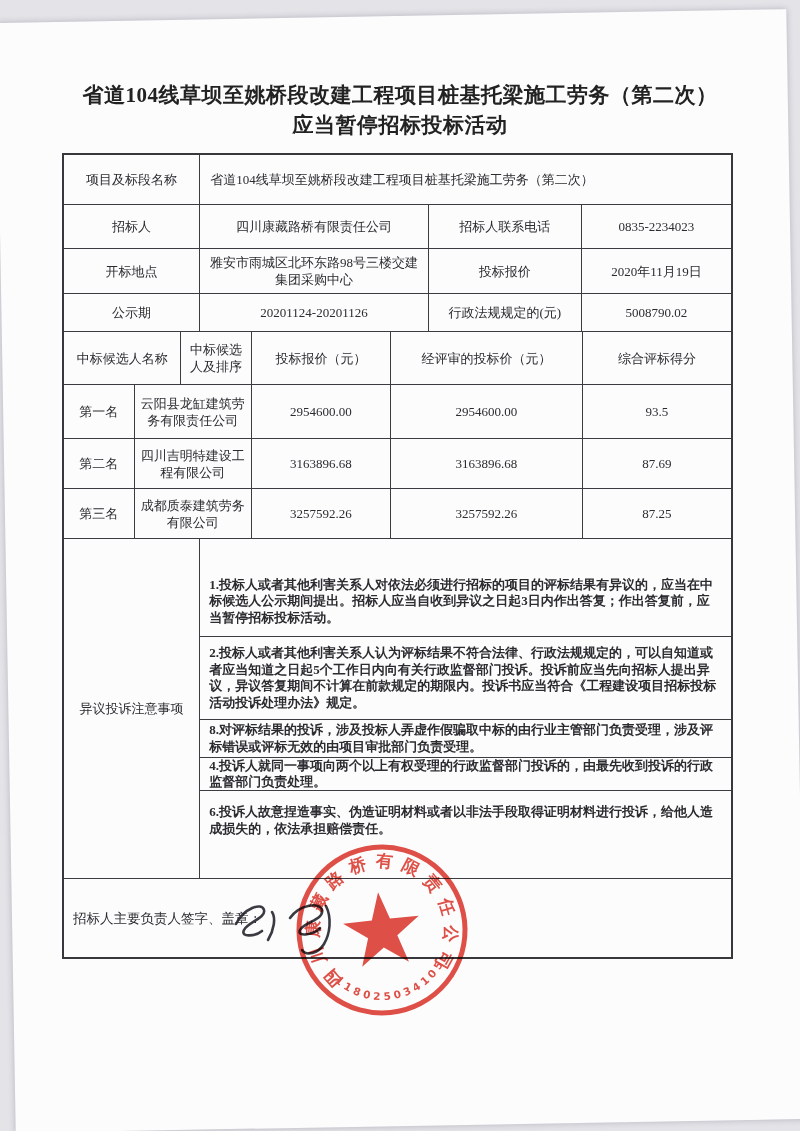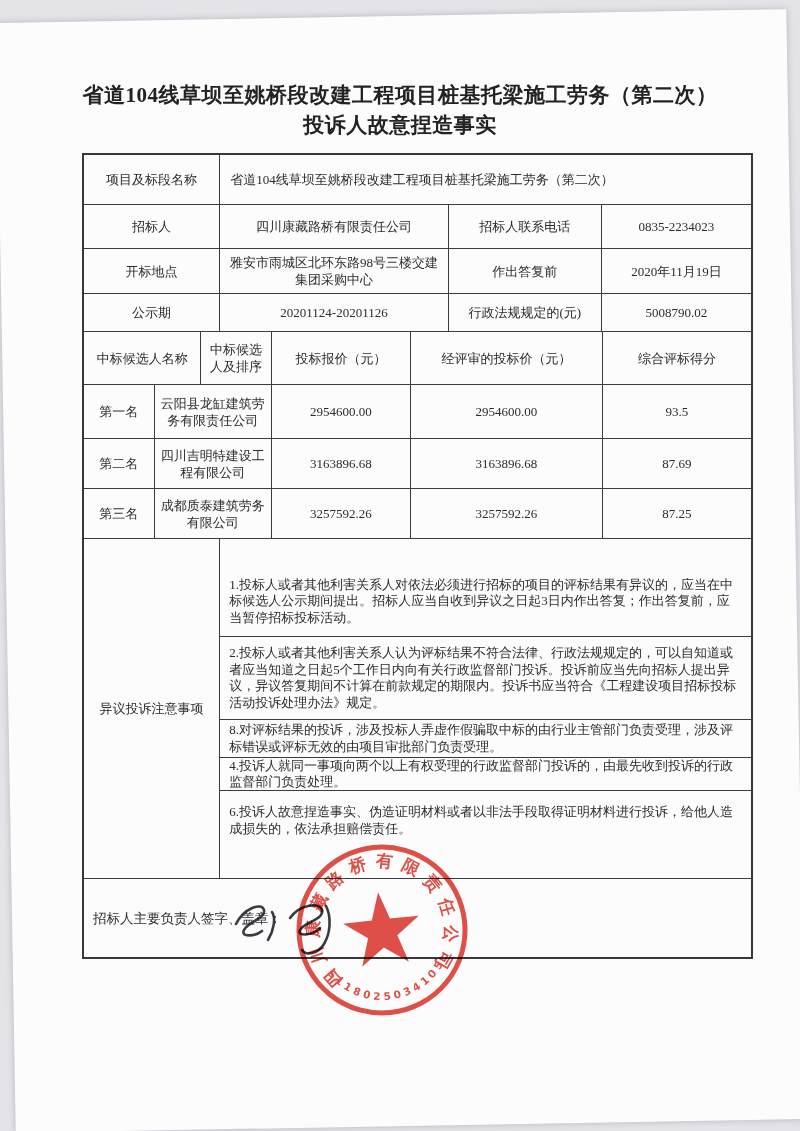--- a/index.html
+++ b/index.html
@@ -14,21 +14,21 @@
     background:#fcfcfd;transform:rotate(-1deg);
     box-shadow:0 0 6px rgba(40,40,60,.25);
   }
   .content{position:absolute;left:0;top:0;width:800px;height:1131px;}
   .doc-title{
     position:absolute;left:60px;top:80px;width:680px;
     text-align:center;font-weight:bold;font-size:21px;line-height:30px;
     letter-spacing:.5px;color:#222;
   }
   .tbl{
-    position:absolute;left:82px;top:153px;width:671px;
+    position:absolute;left:62px;top:153px;width:671px;
     border:2px solid #38383c;box-sizing:border-box;background:transparent;
     font-size:13px;
   }
   .row{display:flex;border-bottom:1.5px solid #3c3c40;box-sizing:border-box;}
   .row:last-child{border-bottom:none;}
   .cell{
     display:flex;align-items:center;justify-content:center;text-align:center;
     box-sizing:border-box;border-right:1.5px solid #3c3c40;
     padding:2px 4px;line-height:17px;
   }
@@ -36,21 +36,21 @@
   .left-al{justify-content:flex-start;text-align:left;padding-left:10px;}
   
   .wA{width:137px}.wB{width:230px}.wC{width:154px}.wD{width:150px}.wSpan{width:534px}
   
   .c1{width:71px}.c2{width:118px}.c3{width:140px}.c4{width:193px}.c5{width:149px}
   
   .h-r1{height:50px}.h-r2{height:44px}.h-r3{height:45px}.h-r4{height:38px}
   .h-hdr{height:53px}.h-c1{height:54px}.h-c2{height:50px}.h-c3{height:50px}
   .h-notes{height:340px}.h-sig{height:78px}
   .notes-right{width:534px;display:flex;flex-direction:column;align-items:stretch;
-    border-right:none;padding:0;}
+    border-right:none;padding:0;font-weight:bold;}
   .np{
     box-sizing:border-box;border-bottom:1.5px solid #3c3c40;width:100%;
     display:flex;align-items:center;text-align:left;
     padding:2px 9px;font-size:13px;line-height:16.5px;
   }
   .np:last-child{border-bottom:none;}
   .np1{height:70px}.np2{height:83px}.np3{height:38px}.np4{height:33px}.np5{height:43px}.np6{height:59px}
   .sig-cell{width:671px;display:flex;align-items:center;justify-content:flex-start;
     text-align:left;padding-left:9px;border-right:none;font-size:13.5px;box-sizing:border-box;}
   .signature-svg{position:absolute;left:228px;top:884px;width:150px;height:82px;z-index:5;}
@@ -61,41 +61,41 @@
 </style>
 </head>
 <body>
 
 <div class="paper"></div>
 
 <div class="content">
 
   <div class="doc-title">
     <div>省道104线草坝至姚桥段改建工程项目桩基托梁施工劳务（第二次）</div>
-    <div>投诉人故意捏造事实</div>
+    <div>应当暂停招标投标活动</div>
   </div>
 
   <div class="tbl">
 
     <div class="row h-r1">
       <div class="cell wA">项目及标段名称</div>
       <div class="cell wSpan left-al">省道104线草坝至姚桥段改建工程项目桩基托梁施工劳务（第二次）</div>
     </div>
 
     <div class="row h-r2">
       <div class="cell wA">招标人</div>
       <div class="cell wB">四川康藏路桥有限责任公司</div>
       <div class="cell wC">招标人联系电话</div>
       <div class="cell wD">0835-2234023</div>
     </div>
 
     <div class="row h-r3">
       <div class="cell wA">开标地点</div>
       <div class="cell wB">雅安市雨城区北环东路98号三楼交建集团采购中心</div>
-      <div class="cell wC">作出答复前</div>
+      <div class="cell wC">投标报价</div>
       <div class="cell wD">2020年11月19日</div>
     </div>
 
     <div class="row h-r4">
       <div class="cell wA">公示期</div>
       <div class="cell wB">20201124-20201126</div>
       <div class="cell wC">行政法规规定的(元)</div>
       <div class="cell wD">5008790.02</div>
     </div>
 

